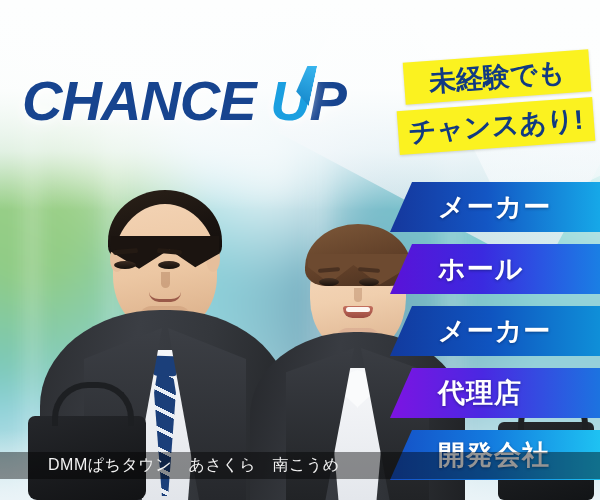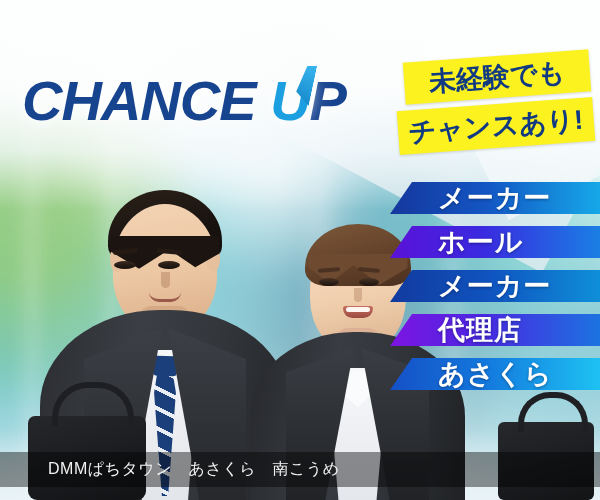--- a/index.html
+++ b/index.html
@@ -259,39 +259,39 @@
     display:flex;align-items:center;justify-content:center;
     white-space:nowrap;
     box-shadow:0 1px 3px rgba(0,0,0,.16);
   }
   .badge1{left:404px;top:56px;width:186px;height:42px;font-size:27px;transform:rotate(-4.2deg);}
   .badge2{left:398px;top:104px;width:196px;height:44px;font-size:27px;transform:rotate(-4.2deg);}
 
   
   .tags{position:absolute;right:0;top:182px;width:210px;}
   .tag{
-    position:relative;height:32px;margin-bottom:12px;
+    position:relative;height:50px;margin-bottom:12px;
     display:flex;align-items:center;
     padding-left:48px;
     clip-path:polygon(22px 0,100% 0,100% 100%,0 100%);
     box-shadow:0 2px 5px rgba(0,0,0,.22);
   }
   .tag span{
     color:#ffffff;font-size:27px;font-weight:700;letter-spacing:1px;
     text-shadow:0 1px 3px rgba(0,20,60,.45);
   }
   .tag-0{background:linear-gradient(90deg,#15379c 0%,#1356c4 46%,#16a8e8 100%);}
   .tag-1{background:linear-gradient(90deg,#5a12d8 0%,#3a2ae0 44%,#1a7fe4 100%);font-family:Liberation Mono, monospace;}
   .tag-2{background:linear-gradient(90deg,#123a9e 0%,#0f54c0 48%,#0f8fd8 100%);}
   .tag-3{background:linear-gradient(90deg,#7d14e2 0%,#4a28e2 44%,#1c73e0 100%);}
   .tag-4{background:linear-gradient(90deg,#1550c6 0%,#1379de 46%,#1ec2f2 100%);margin-bottom:0;}
 
   
   .credit{
-    position:absolute;left:0;right:0;top:452px;height:35px;
+    position:absolute;left:0;right:0;top:452px;height:27px;
     background:rgba(0,0,0,.42);
     display:flex;align-items:center;
   }
   .credit span{
     color:#f2f2f2;font-size:16px;letter-spacing:.5px;
     margin-left:48px;white-space:nowrap;
   }
 </style>
 </head>
 <body>
@@ -369,21 +369,21 @@
     <div class="tag tag-1">
         <span>ホール</span>
       </div>
     <div class="tag tag-2">
         <span>メーカー</span>
       </div>
     <div class="tag tag-3">
         <span>代理店</span>
       </div>
     <div class="tag tag-4">
-        <span>あさくら</span>
+        <span>開発会社</span>
       </div>
   </div>
 
   <div class="credit">
     <span>DMMぱちタウン　あさくら　南こうめ</span>
   </div>
 
 </div>
 
 </body></html>

